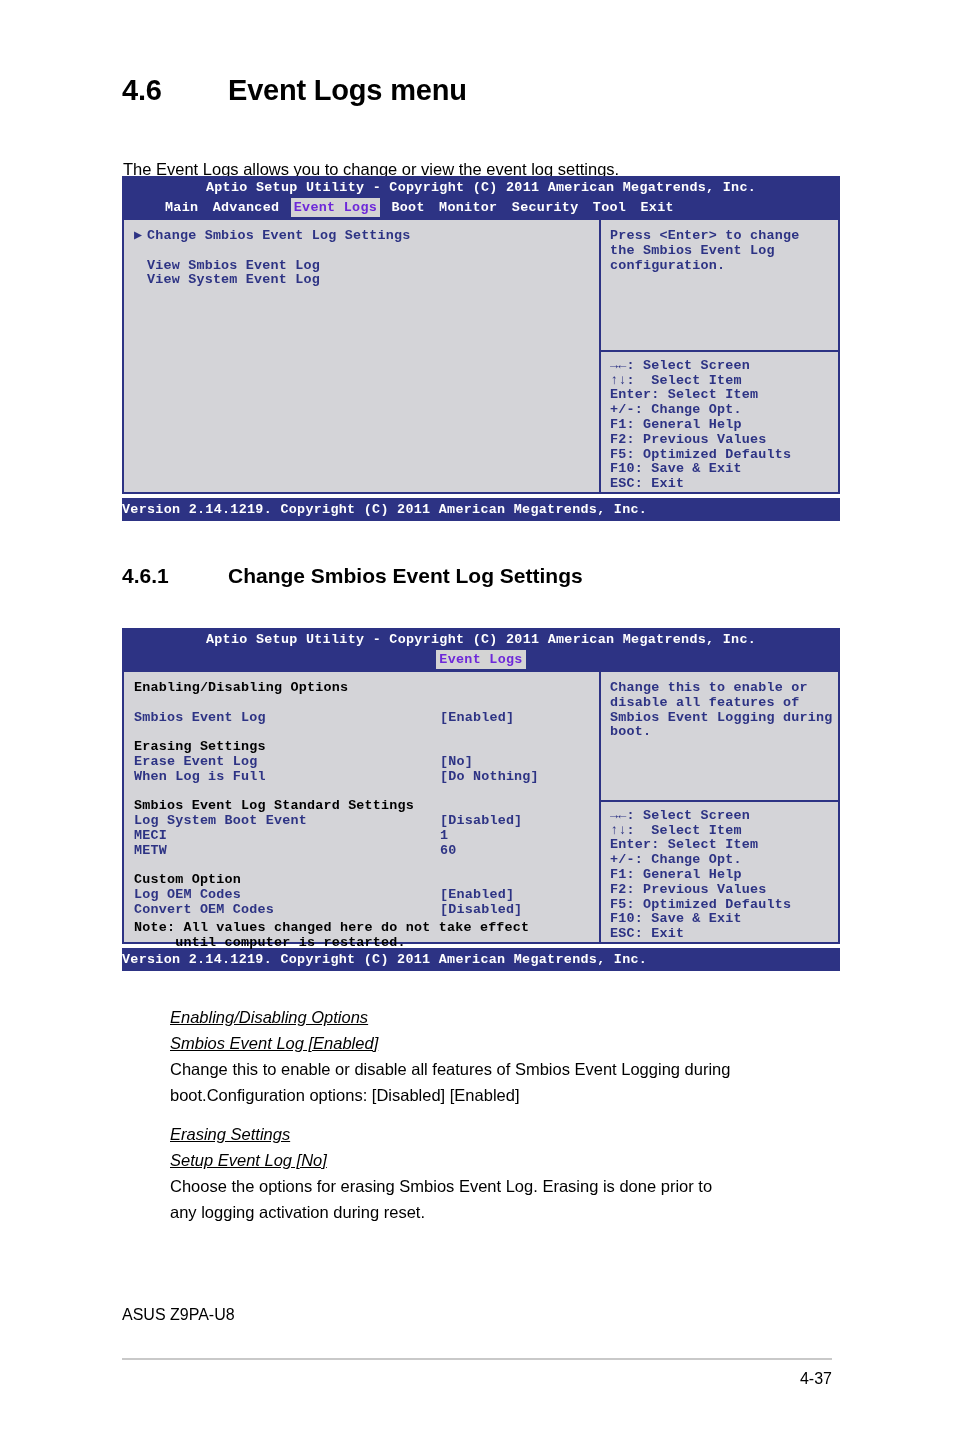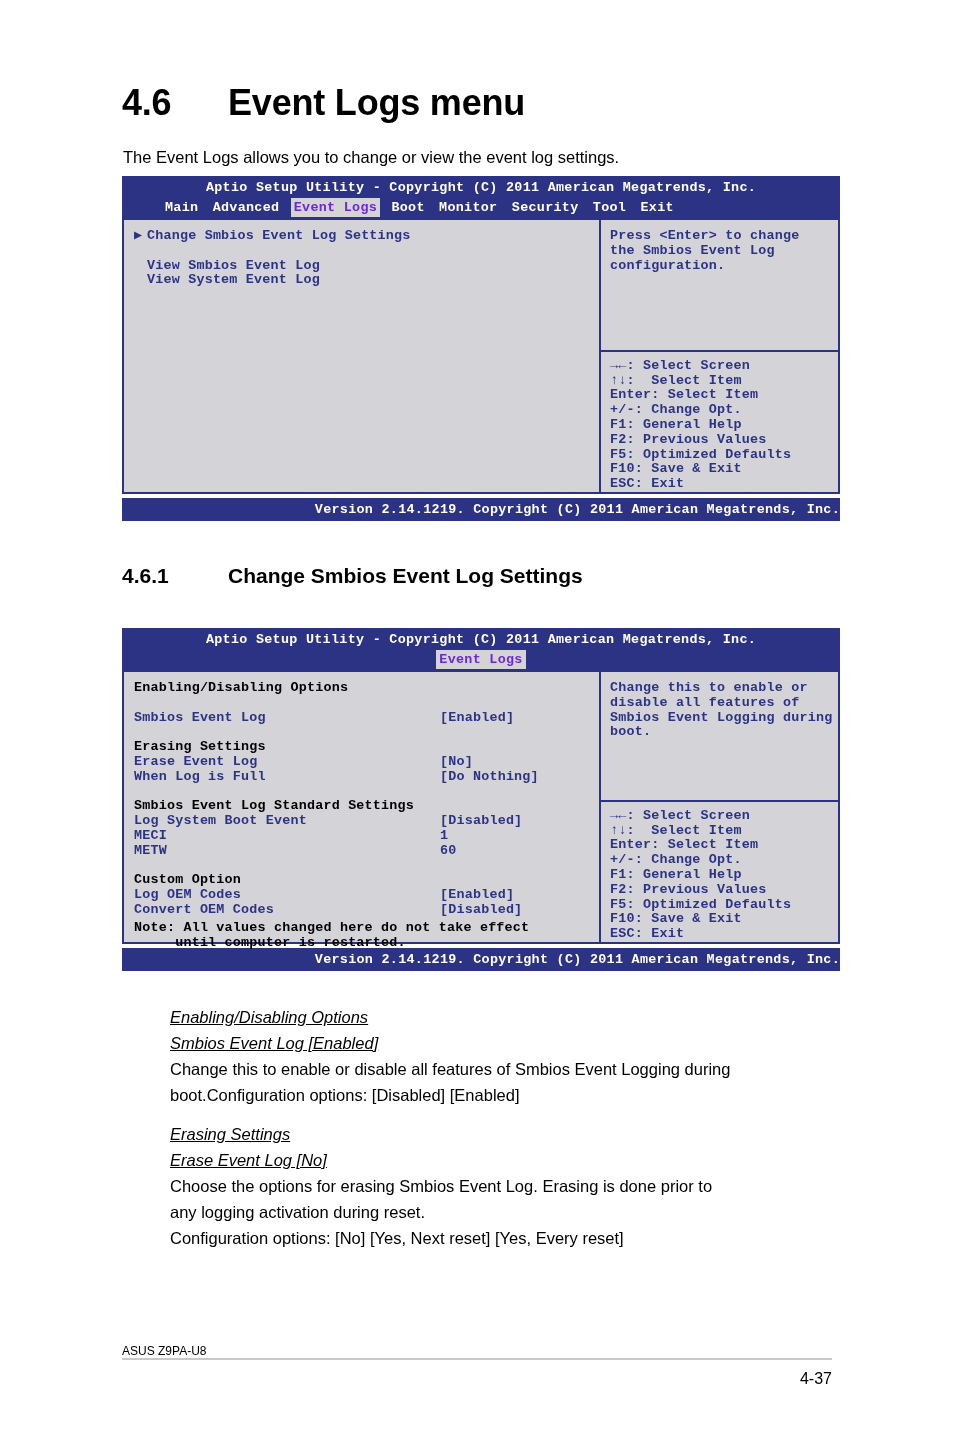--- a/index.html
+++ b/index.html
@@ -19,22 +19,22 @@
     position: absolute;
     left: 0; top: 0;
     width: 954px;
     height: 1438px;
   }
 
   
   .h2 {
     position: absolute;
     left: 122px;
-    top: 82px;
-    font-size: 36px;
+    top: 74px;
+    font-size: 29px;
     font-weight: bold;
     letter-spacing: -0.2px;
     white-space: nowrap;
   }
   .h2 .num { display: inline-block; width: 106px; }
 
   .h3 {
     position: absolute;
     left: 122px;
     top: 564px;
@@ -43,21 +43,21 @@
     white-space: nowrap;
   }
   .h3 .num { display: inline-block; width: 106px; }
 
   .para {
     position: absolute;
     font-size: 16.5px;
     line-height: 26px;
     color: #000;
   }
-  .intro { left: 123px; top: 144px; width: 700px; }
+  .intro { left: 123px; top: 156px; width: 700px; }
   .subintro { left: 123px; top: 596px; width: 700px; }
 
   .body-block {
     position: absolute;
     left: 170px;
     width: 690px;
     font-size: 16.5px;
     line-height: 26px;
   }
   .body-block .ital {
@@ -161,41 +161,41 @@
   .opt-name { flex: 0 0 306px; white-space: pre; }
   .opt-val { white-space: pre; }
 
   .bios-footer {
     background: #2d3384;
     color: #ffffff;
     font-family: "Liberation Mono", monospace;
     font-size: 13.4px;
     font-weight: bold;
     letter-spacing: 0.3px;
-    text-align: right;
+    text-align: left;
     padding: 4px 0 3px 0;
     line-height: 16px;
     white-space: nowrap;
   }
   .spacer-gap { height: 4px; background: #ffffff; }
 
   
   .foot-rule {
     position: absolute;
     left: 122px;
     top: 1358px;
     width: 710px;
     height: 2px;
     background: #c9c9c9;
   }
   .foot-left {
     position: absolute;
     left: 122px;
-    top: 1344px;
-    font-size: 12px;
+    top: 1306px;
+    font-size: 16px;
     white-space: nowrap;
   }
   .foot-right {
     position: absolute;
     left: 782px;
     top: 1370px;
     width: 50px;
     text-align: right;
     font-size: 16px;
     white-space: nowrap;
@@ -343,23 +343,22 @@
 
   <div class="body-block" style="top:1004px;">
     <span class="ital">Enabling/Disabling Options</span>
     <span class="ital">Smbios Event Log [Enabled]</span>
     <span class="txt">Change this to enable or disable all features of Smbios Event Logging during</span>
     <span class="txt">boot.Configuration options: [Disabled] [Enabled]</span>
   </div>
 
   <div class="body-block" style="top:1121px;">
     <span class="ital">Erasing Settings</span>
-    <span class="ital">Erase Event Log [No]</span>
+    <span class="ital">Setup Event Log [No]</span>
     <span class="txt">Choose the options for erasing Smbios Event Log. Erasing is done prior to</span>
     <span class="txt">any logging activation during reset.</span>
-    <span class="txt">Configuration options: [No] [Yes, Next reset] [Yes, Every reset]</span>
   </div>
 
   <div class="foot-rule"></div>
   <div class="foot-left">ASUS Z9PA-U8</div>
   <div class="foot-right">4-37</div>
 
 </div>
 
 </body></html>

